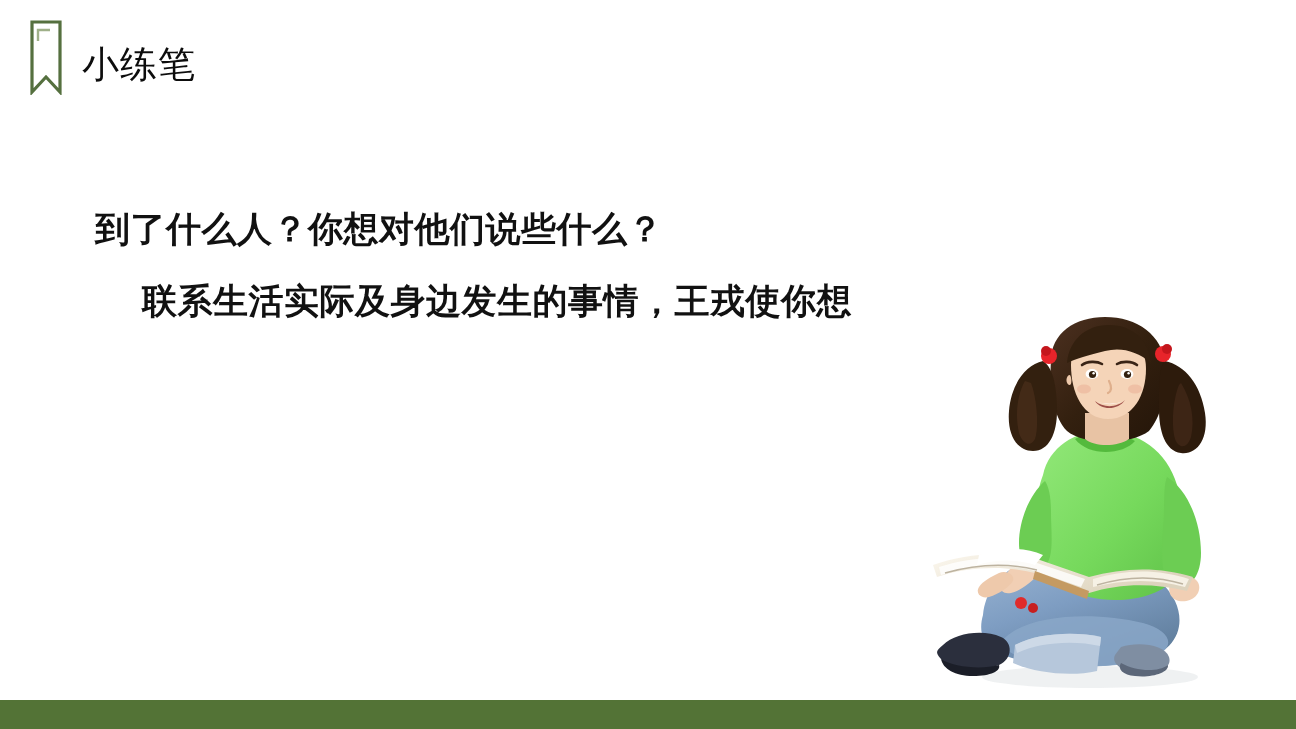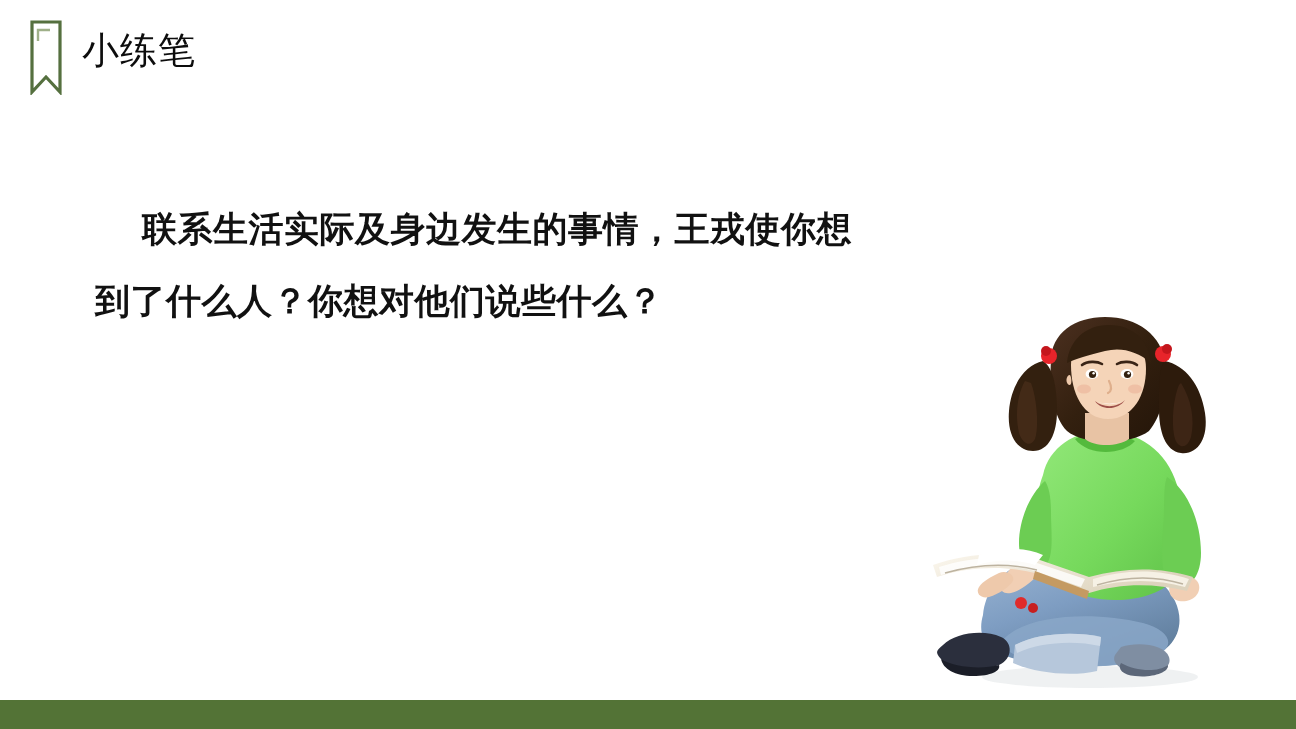--- a/index.html
+++ b/index.html
@@ -36,21 +36,21 @@
     position: absolute;
     left: 29px;
     top: 19px;
     width: 34px;
     height: 76px;
   }
 
   .slide-title {
     position: absolute;
     left: 82px;
-    top: 30px;
+    top: 44px;
     font-size: 37px;
     line-height: 1.12;
     color: #0d0d0d;
     letter-spacing: 1px;
     white-space: nowrap;
     font-weight: 400;
   }
 
   
   .body-text {
@@ -102,22 +102,22 @@
       <svg viewBox="0 0 34 76" xmlns="http://www.w3.org/2000/svg">
         <path d="M3 3 H31 V73 L17 58 L3 73 Z" fill="#ffffff" stroke="#55703f" stroke-width="3.2" stroke-linejoin="miter"></path>
         <path d="M9 22 V11 H21" fill="none" stroke="#9fb089" stroke-width="2.4"></path>
       </svg>
     </span>
 
     <div class="slide-title">小练笔</div>
   </div>
 
   <div class="body-text">
+    <div class="body-line">到了什么人？你想对他们说些什么？</div>
     <div class="body-line indent">联系生活实际及身边发生的事情，王戎使你想</div>
-    <div class="body-line">到了什么人？你想对他们说些什么？</div>
   </div>
 
   <div class="photo">
     <svg viewBox="0 0 310 385" xmlns="http://www.w3.org/2000/svg">
       <defs>
         <linearGradient id="shirtG" x1="0" y1="0" x2="1" y2="1">
           <stop offset="0%" stop-color="#93e87a"></stop>
           <stop offset="55%" stop-color="#76d95c"></stop>
           <stop offset="100%" stop-color="#5fc148"></stop>
         </linearGradient>

